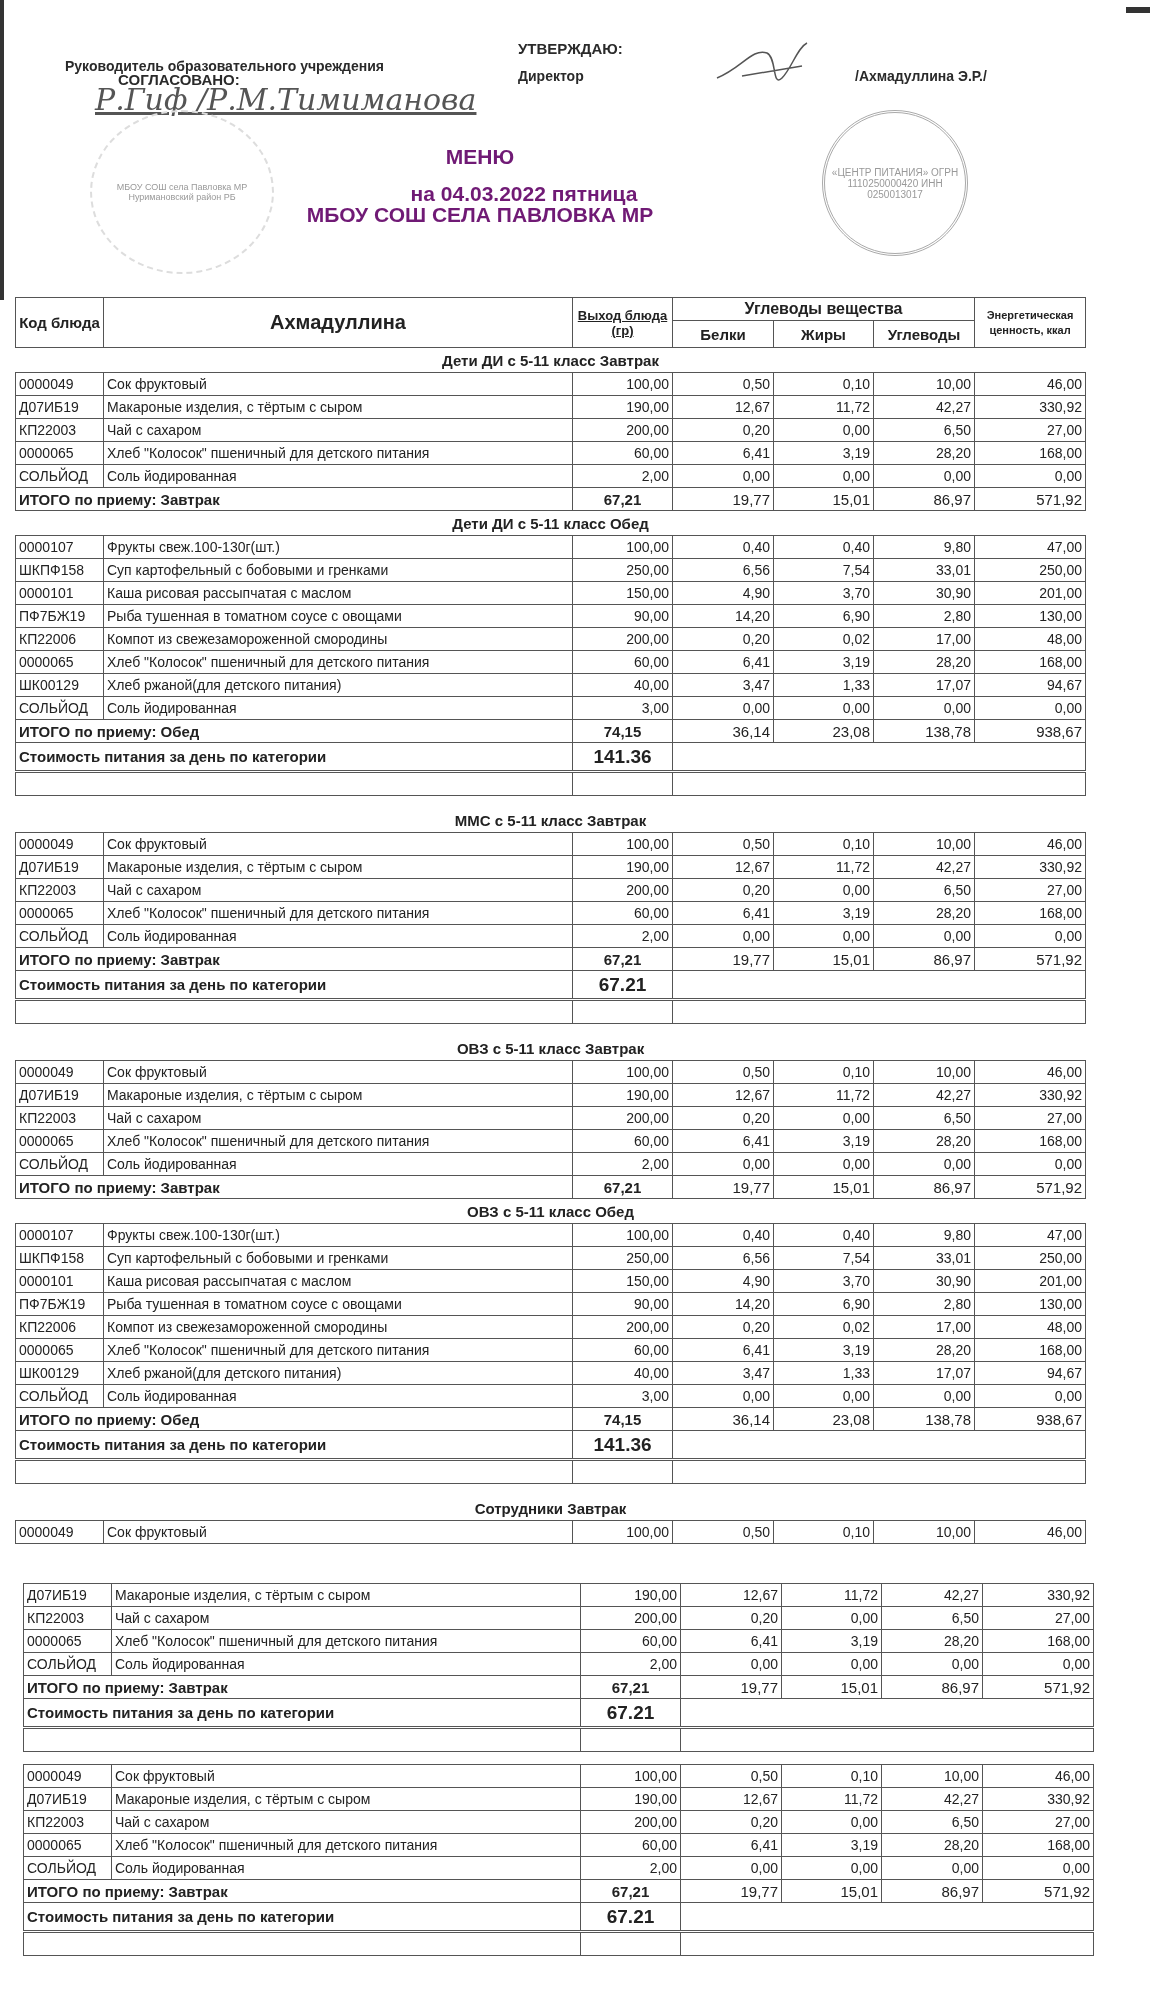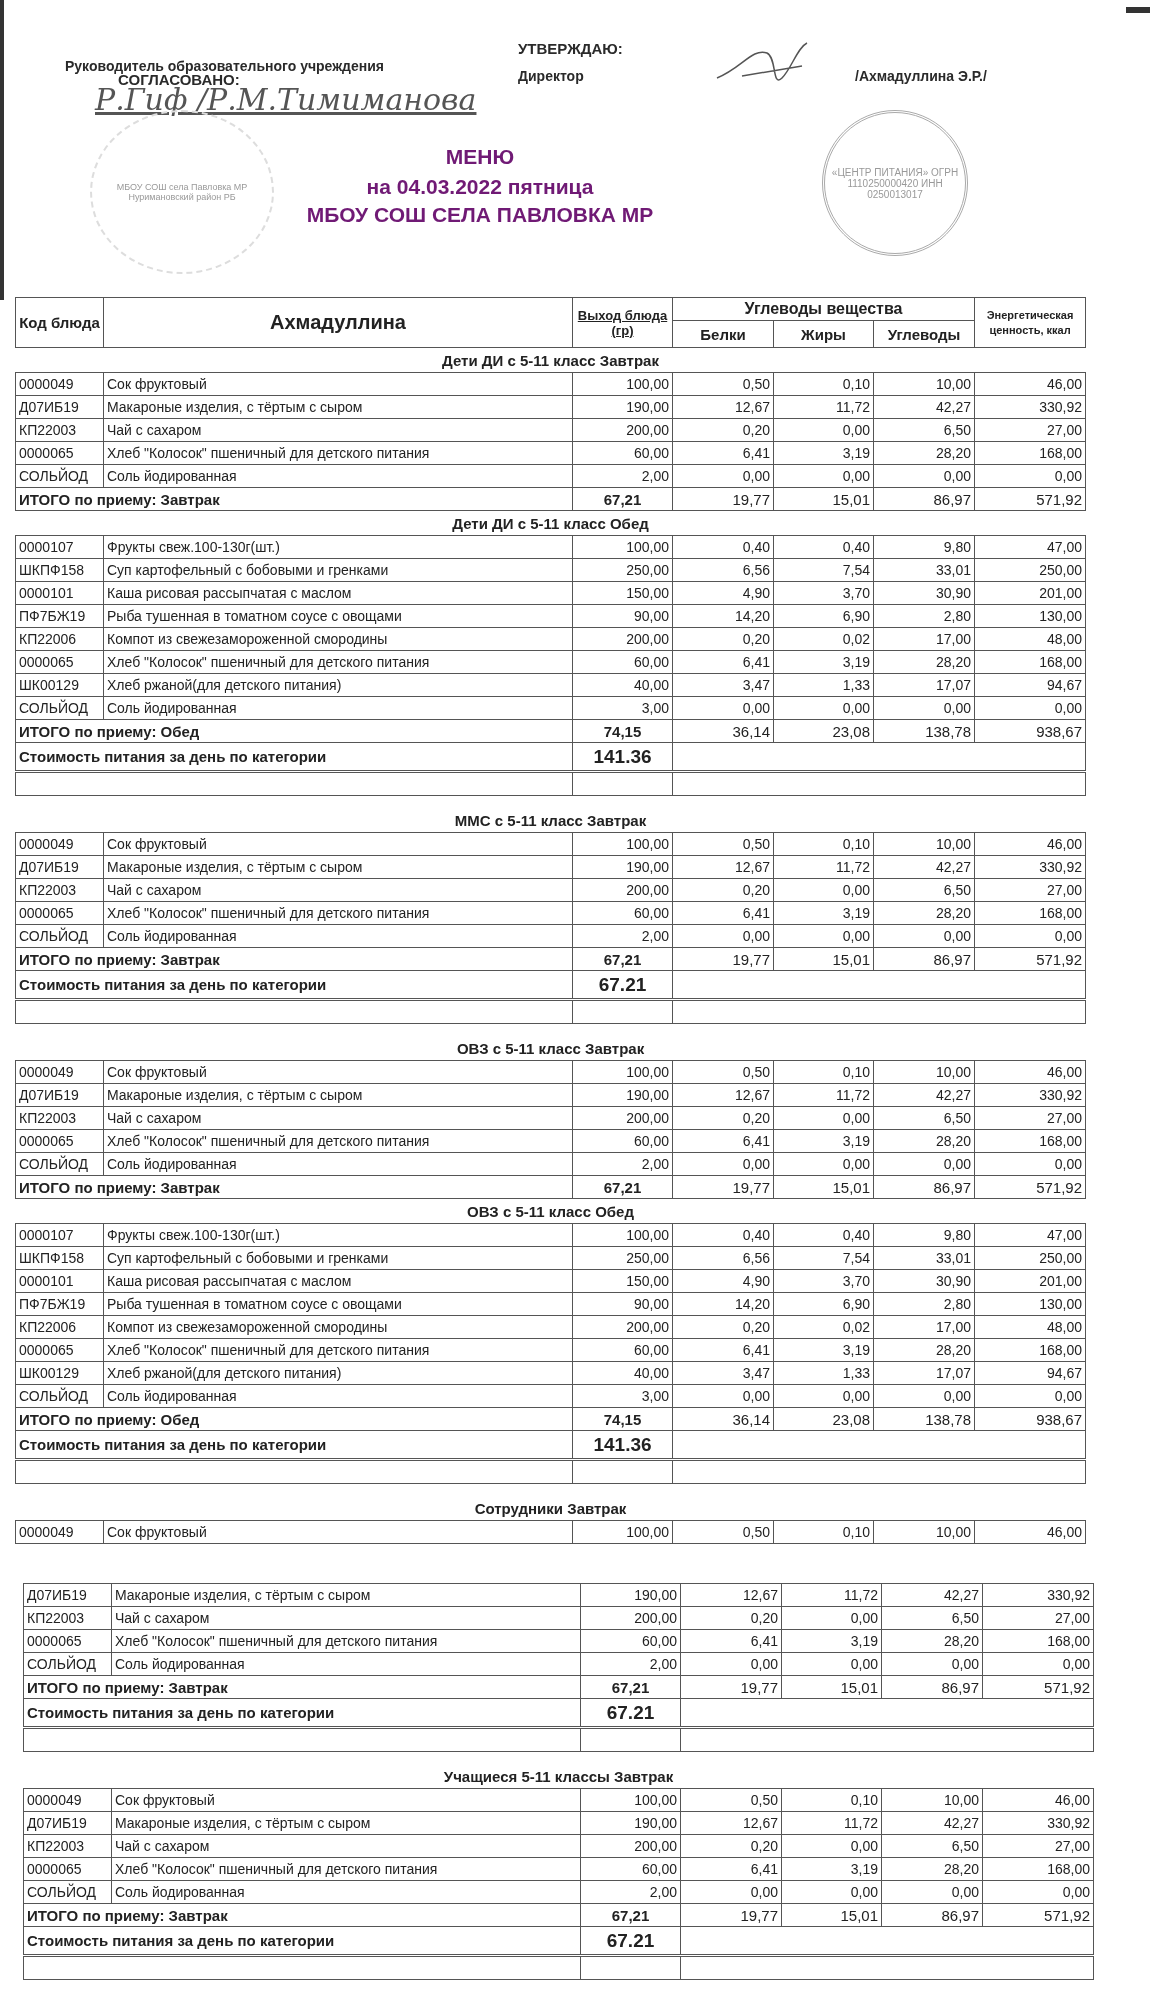--- a/index.html
+++ b/index.html
@@ -36,21 +36,21 @@
 
 <div class="approve" style="left:518px;top:40px;">УТВЕРЖДАЮ:</div>
 <div class="approve" style="left:518px;top:68px;font-size:14px;">Директор</div>
 <svg style="position:absolute;left:712px;top:38px;" width="110" height="70">
   <path d="M5 40 C30 30,40 10,55 15 C65 20,60 50,70 40 C80 30,85 10,95 5 M30 38 L90 28" stroke="#555" stroke-width="1.5" fill="none"></path>
 </svg>
 <div class="approve" style="left:855px;top:68px;font-size:14px;">/Ахмадуллина Э.Р./</div>
 <div class="stamp" style="left:822px;top:110px;width:140px;height:140px;font-size:10px;border:3px double #aaa;">«ЦЕНТР ПИТАНИЯ» ОГРН 1110250000420 ИНН 0250013017</div>
 
 <div class="title" style="top:145px;">МЕНЮ</div>
-<div class="title" style="top:175px;">на 04.03.2022  пятница</div>
+<div class="title" style="top:182px;padding-left:44px;">на 04.03.2022  пятница</div>
 <div class="title" style="top:203px;">МБОУ СОШ СЕЛА ПАВЛОВКА МР</div>
 
 <table class="menu" id="t1" style="left:15px;top:297px;width:1070px;">
   <colgroup>
       <col style="width:88px">
       <col style="width:469px">
       <col style="width:100px">
       <col style="width:101px">
       <col style="width:100px">
       <col style="width:101px">
@@ -520,23 +520,20 @@
         <td colspan="4"></td>
       </tr>
       <tr class="empty">
         <td colspan="2"></td>
         <td></td>
         <td colspan="4"></td>
       </tr>
       <tr class="section">
         <td colspan="7" style="height: 12px;"></td>
       </tr>
-      <tr class="section">
-        <td colspan="7">Учащиеся 5-11 классы Завтрак</td>
-      </tr>
       <tr>
         <td>0000049</td>
         <td>Сок фруктовый</td>
         <td class="num">100,00</td>
         <td class="num">0,50</td>
         <td class="num">0,10</td>
         <td class="num">10,00</td>
         <td class="num">46,00</td>
       </tr>
       <tr>

